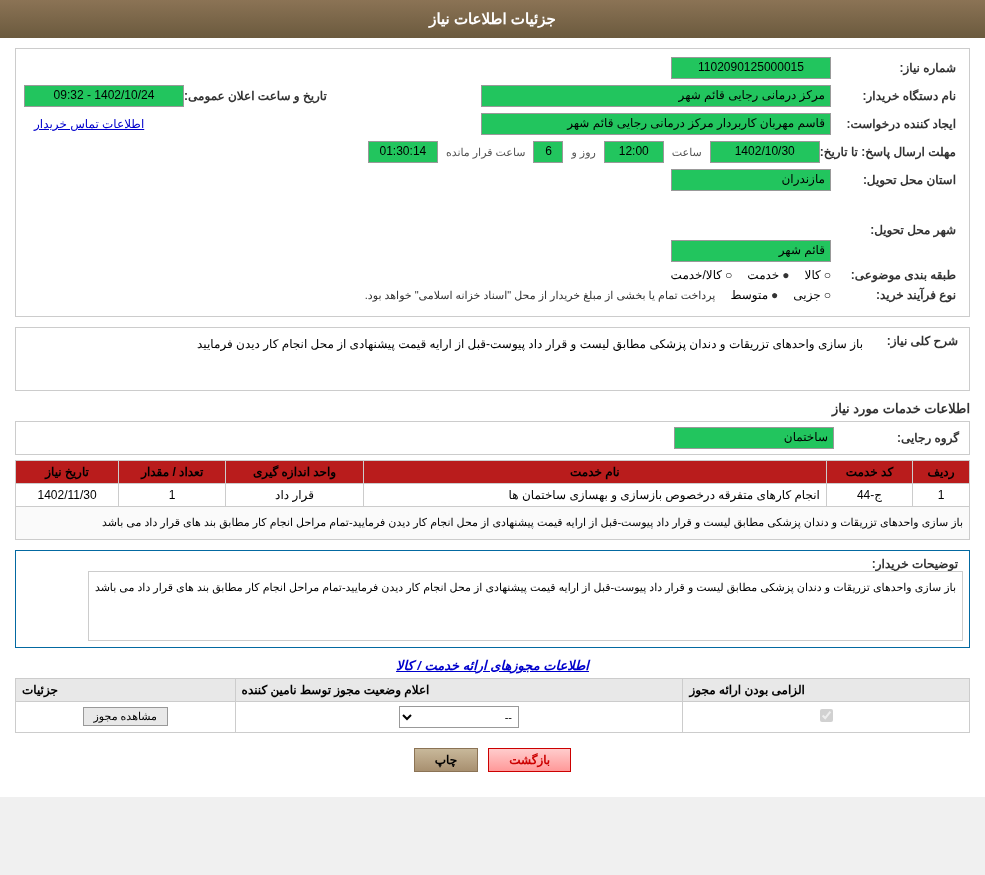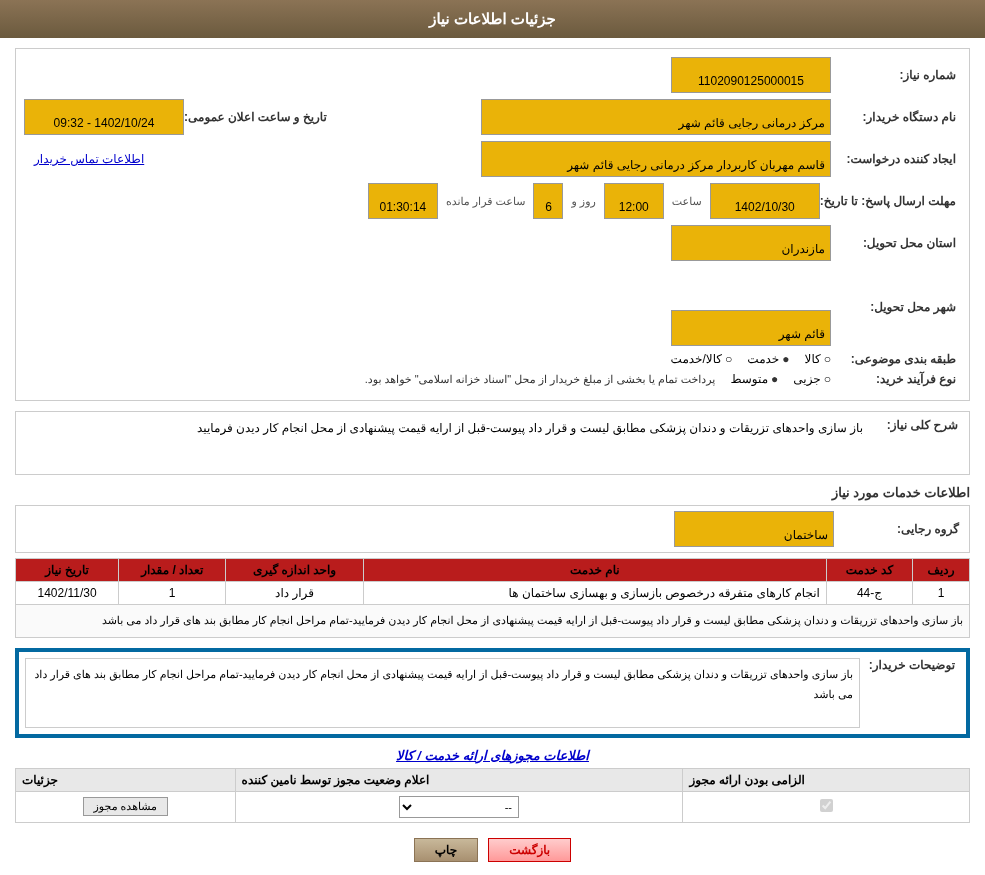--- a/index.html
+++ b/index.html
@@ -39,24 +39,24 @@
     .label {
       color: #333;
       font-weight: bold;
       white-space: nowrap;
       min-width: 130px;
       text-align: right;
       padding-right: 5px;
     }
     .value-box {
       border: 1px solid #999;
-      background: #eab308;
-      padding: 16px 5px;
+      background: #22c55e;
+      padding: 2px 5px;
       min-width: 200px;
-      height: 36px;
+      height: 22px;
       display: inline-block;
     }
     .value-box-wide {
       min-width: 350px;
     }
     .value-box-medium {
       min-width: 160px;
     }
     .date-time-row {
       display: flex;
@@ -324,21 +324,21 @@
           <td>1402/11/30</td>
         </tr>
         <tr>
           <td colspan="6" style="text-align:right; padding:6px; background:#fafafa; font-size:11px; line-height:1.8;">
             باز سازی واحدهای تزریقات و دندان پزشکی مطابق لیست و قرار داد پیوست-قبل از ارایه قیمت پیشنهادی از محل انجام کار دیدن فرمایید-تمام مراحل انجام کار مطابق بند های قرار داد می باشد
           </td>
         </tr>
       </tbody>
     </table>
 
-    <div style="display:flex; align-items:flex-start; margin-top:10px; border:4px solid #0369a1; padding:6px;">
+    <div style="display:flex; align-items:flex-start; margin-top:10px; border:1px solid #0369a1; padding:6px;flex-direction:column;">
       <span class="buyer-notes-label">توضیحات خریدار:</span>
       <div class="buyer-notes" style="flex:1; font-size:11px; line-height:1.8;">
         باز سازی واحدهای تزریقات و دندان پزشکی مطابق لیست و قرار داد پیوست-قبل از ارایه قیمت پیشنهادی از محل انجام کار دیدن فرمایید-تمام مراحل انجام کار مطابق بند های قرار داد می باشد
       </div>
     </div>
 
     <div class="info-section-title">اطلاعات مجوزهای ارائه خدمت / کالا</div>
 
     <table class="license-table">
       <thead>

